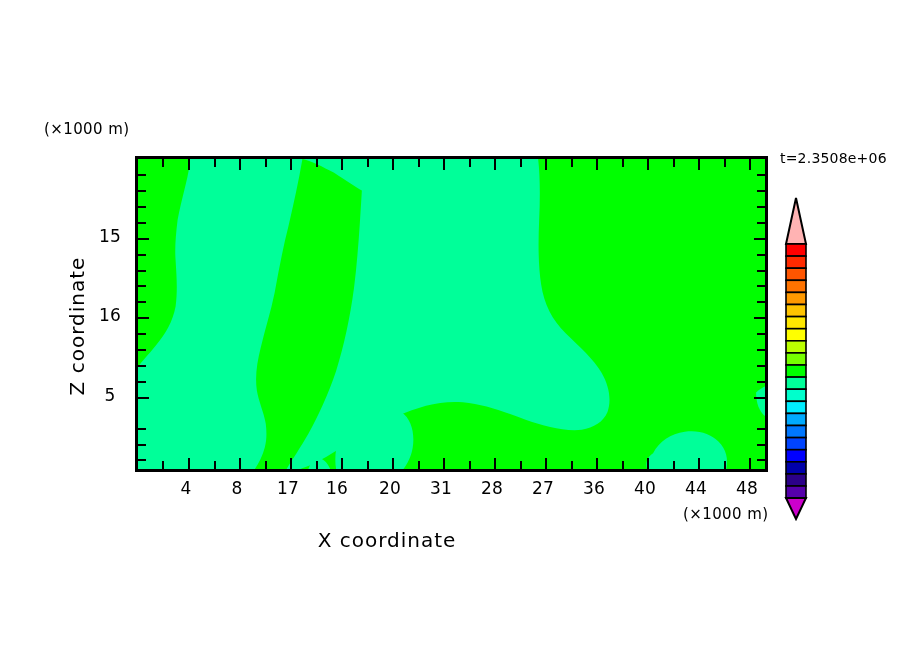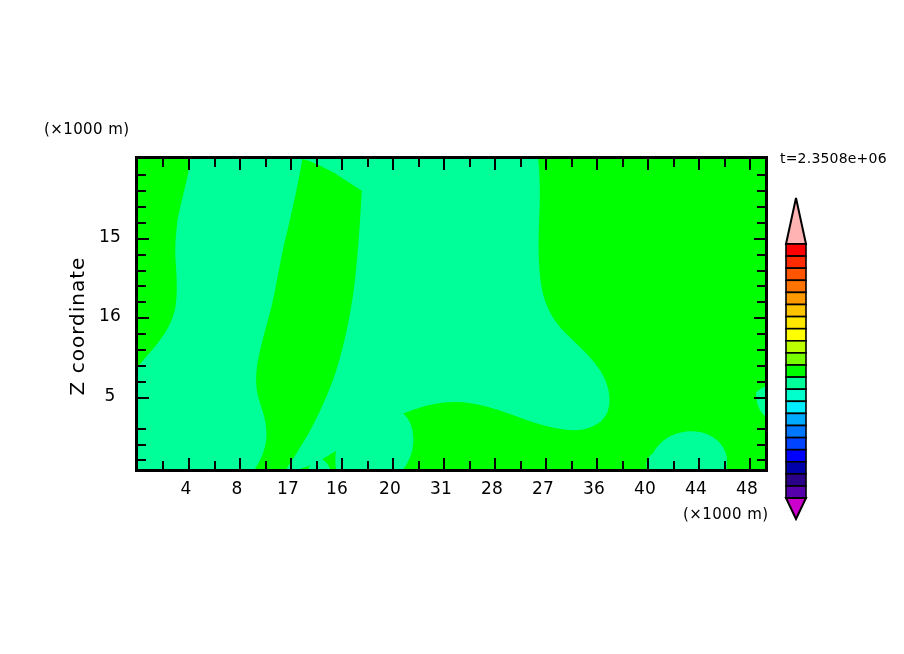--- a/index.html
+++ b/index.html
@@ -291,20 +291,21 @@
   <div class="xtick-label" style="left:645px">40</div>
   <div class="xtick-label" style="left:696px">44</div>
   <div class="xtick-label" style="left:747px">48</div>
 
   <div class="ytick-label" style="top:226px">15</div>
   <div class="ytick-label" style="top:305px">16</div>
   <div class="ytick-label" style="top:385px">5</div>
 
   <div class="unit-bottom-right">(×1000 m)</div>
 
+  <div class="xaxis-title">X coordinate</div>
   <div class="yaxis-title">Z coordinate</div>
 
   <div class="colorbar-wrap">
     <svg class="cb-svg" width="26" height="325" viewBox="0 0 26 325">
 
       <polygon points="13,2 23,48 3,48" fill="#ffb3b3" stroke="#000000" stroke-width="2"></polygon>
 
       <g stroke="#000000" stroke-width="1.6">
         <rect x="3" y="48" width="20" height="12.1" fill="#ff0000"></rect>
         <rect x="3" y="60.1" width="20" height="12.1" fill="#ff2a00"></rect>

